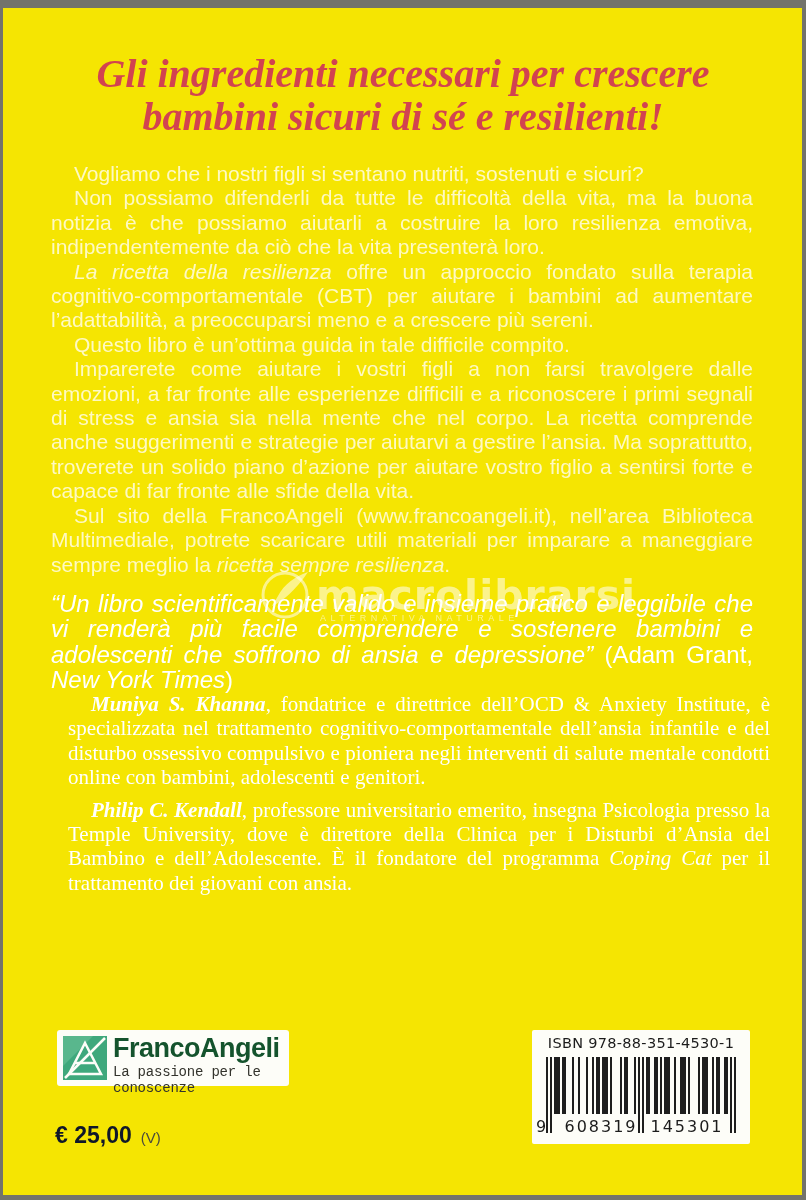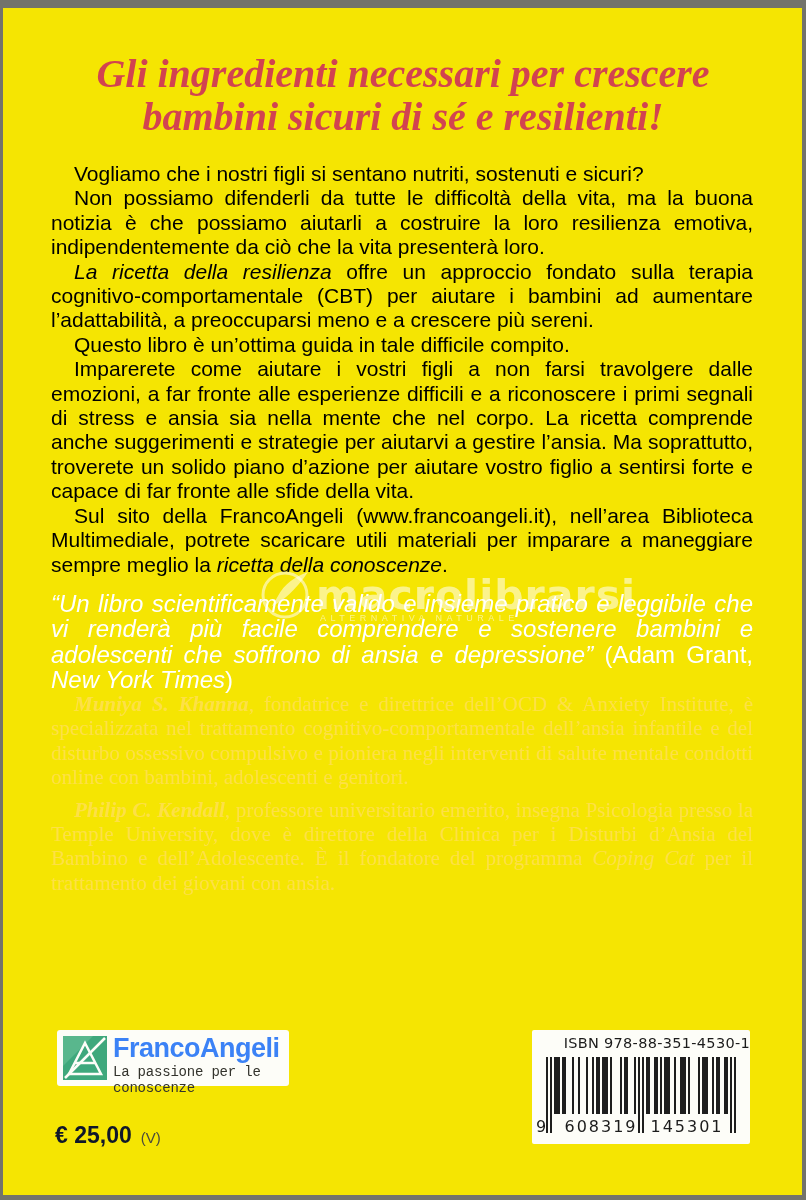--- a/index.html
+++ b/index.html
@@ -14,21 +14,21 @@
     position:absolute;left:0;top:52px;width:806px;margin:0;
     text-align:center;
     font-family:"Liberation Serif",serif;
     font-style:italic;font-weight:bold;
     font-size:40px;line-height:43px;
     color:#d24350;letter-spacing:0px;
   }
   
   .intro{
     position:absolute;left:51px;top:162px;width:702px;
-    font-size:21px;line-height:24.4px;color:#000000;
+    font-size:21px;line-height:24.4px;color:#fef9c3;
     text-align:justify;hyphens:auto;-webkit-hyphens:auto;
   }
   .intro p{margin:0;text-indent:23px;}
   .it{font-style:italic;}
   
   .quote{
     position:absolute;left:51px;top:591px;width:702px;
     font-size:24px;line-height:25.4px;color:#ffffff;
     text-align:justify;hyphens:auto;-webkit-hyphens:auto;
   }
@@ -42,50 +42,50 @@
     font-size:41px;letter-spacing:1px;color:rgba(255,255,255,0.55);
     line-height:52px;margin-left:4px;
   }
   .wm-tag{
     position:absolute;left:62px;top:47px;width:250px;
     font-size:9px;letter-spacing:4.5px;color:rgba(255,255,255,0.55);
     font-family:"Liberation Sans",sans-serif;
   }
   
   .authors{
-    position:absolute;left:51px;top:692px;width:702px;
+    position:absolute;left:68px;top:692px;width:702px;
     font-family:"Liberation Serif",serif;
-    font-size:21px;line-height:24.4px;color:#fde047;
+    font-size:21px;line-height:24.4px;color:#ffffff;
     text-align:justify;hyphens:auto;-webkit-hyphens:auto;
   }
   .authors p{margin:0 0 8px 0;text-indent:23px;}
   .author-name{font-weight:bold;font-style:italic;}
   
   .pubbox{
     position:absolute;left:57px;top:1030px;width:232px;height:56px;
     background:#fdfdf8;border-radius:3px;
   }
   .pubbox svg{position:absolute;left:6px;top:6px;}
   .pubname{
     position:absolute;left:56px;top:3px;
     font-weight:bold;font-size:27px;letter-spacing:-0.5px;
-    color:#3b82f6;font-family:"Liberation Sans",sans-serif;
+    color:#14532d;font-family:"Liberation Sans",sans-serif;
   }
   .pubtag{
     position:absolute;left:56px;top:34px;
     font-size:14px;color:#33332c;letter-spacing:-0.2px;
     font-family:Liberation Mono, monospace;
   }
   
   .barcodebox{
     position:absolute;left:532px;top:1030px;width:218px;height:114px;
     background:#fdfdf8;border-radius:2px;
   }
   .isbn-label{
-    position:absolute;left:0;top:5px;width:218px;text-align:right;
+    position:absolute;left:0;top:5px;width:218px;text-align:center;
     font-family:"DejaVu Sans",sans-serif;font-size:14.5px;letter-spacing:0.3px;
     color:#1c1c1c;
   }
   #barcode-svg{position:absolute;left:14px;top:27px;}
   .bc-digit{
     position:absolute;top:87px;
     font-family:"DejaVu Sans",sans-serif;font-size:16px;color:#1c1c1c;
   }
   .bc-d0{left:4px;}
   .bc-d1{left:30px;width:78px;text-align:center;letter-spacing:2px;}
@@ -105,21 +105,21 @@
     <span>Gli ingredienti necessari per crescere</span><br>
     <span>bambini sicuri di sé e resilienti!</span>
   </h1>
 
   <div class="intro">
     <p><span>Vogliamo che i nostri figli si sentano nutriti, sostenuti e sicuri?</span></p>
     <p><span>Non possiamo difenderli da tutte le difficoltà della vita, ma la buona notizia è che possiamo aiutarli a costruire la loro resilienza emotiva, indipendentemente da ciò che la vita presenterà loro.</span></p>
     <p><span class="it">La ricetta della resilienza</span><span> offre un approccio fondato sulla terapia cognitivo-comportamentale (CBT) per aiutare i bambini ad aumentare l’adattabilità, a preoccuparsi meno e a crescere più sereni.</span></p>
     <p><span>Questo libro è un’ottima guida in tale difficile compito.</span></p>
     <p><span>Imparerete come aiutare i vostri figli a non farsi travolgere dalle emozioni, a far fronte alle esperienze difficili e a riconoscere i primi segnali di stress e ansia sia nella mente che nel corpo. La ricetta comprende anche suggerimenti e strategie per aiutarvi a gestire l’ansia. Ma soprattutto, troverete un solido piano d’azione per aiutare vostro figlio a sentirsi forte e capace di far fronte alle sfide della vita.</span></p>
-    <p><span>Sul sito della FrancoAngeli (www.francoangeli.it), nell’area Biblioteca Multimediale, potrete scaricare utili materiali per imparare a maneggiare sempre meglio la </span><span class="it">ricetta della conoscenze</span><span>.</span></p>
+    <p><span>Sul sito della FrancoAngeli (www.francoangeli.it), nell’area Biblioteca Multimediale, potrete scaricare utili materiali per imparare a maneggiare sempre meglio la </span><span class="it">ricetta sempre resilienza</span><span>.</span></p>
   </div>
 
   <div class="quote">
     <span class="qtext">“Un libro scientificamente valido e insieme pratico e leggibile che vi renderà più facile comprendere e sostenere bambini e adolescenti che soffrono di ansia e depressione”</span><span class="roman"> (Adam Grant, </span><span class="qtext">New York Times</span><span class="roman">)</span>
   </div>
 
   <div class="watermark">
     <div class="wm-row">
       <span>
         <svg width="54" height="54" viewBox="0 0 54 54">

